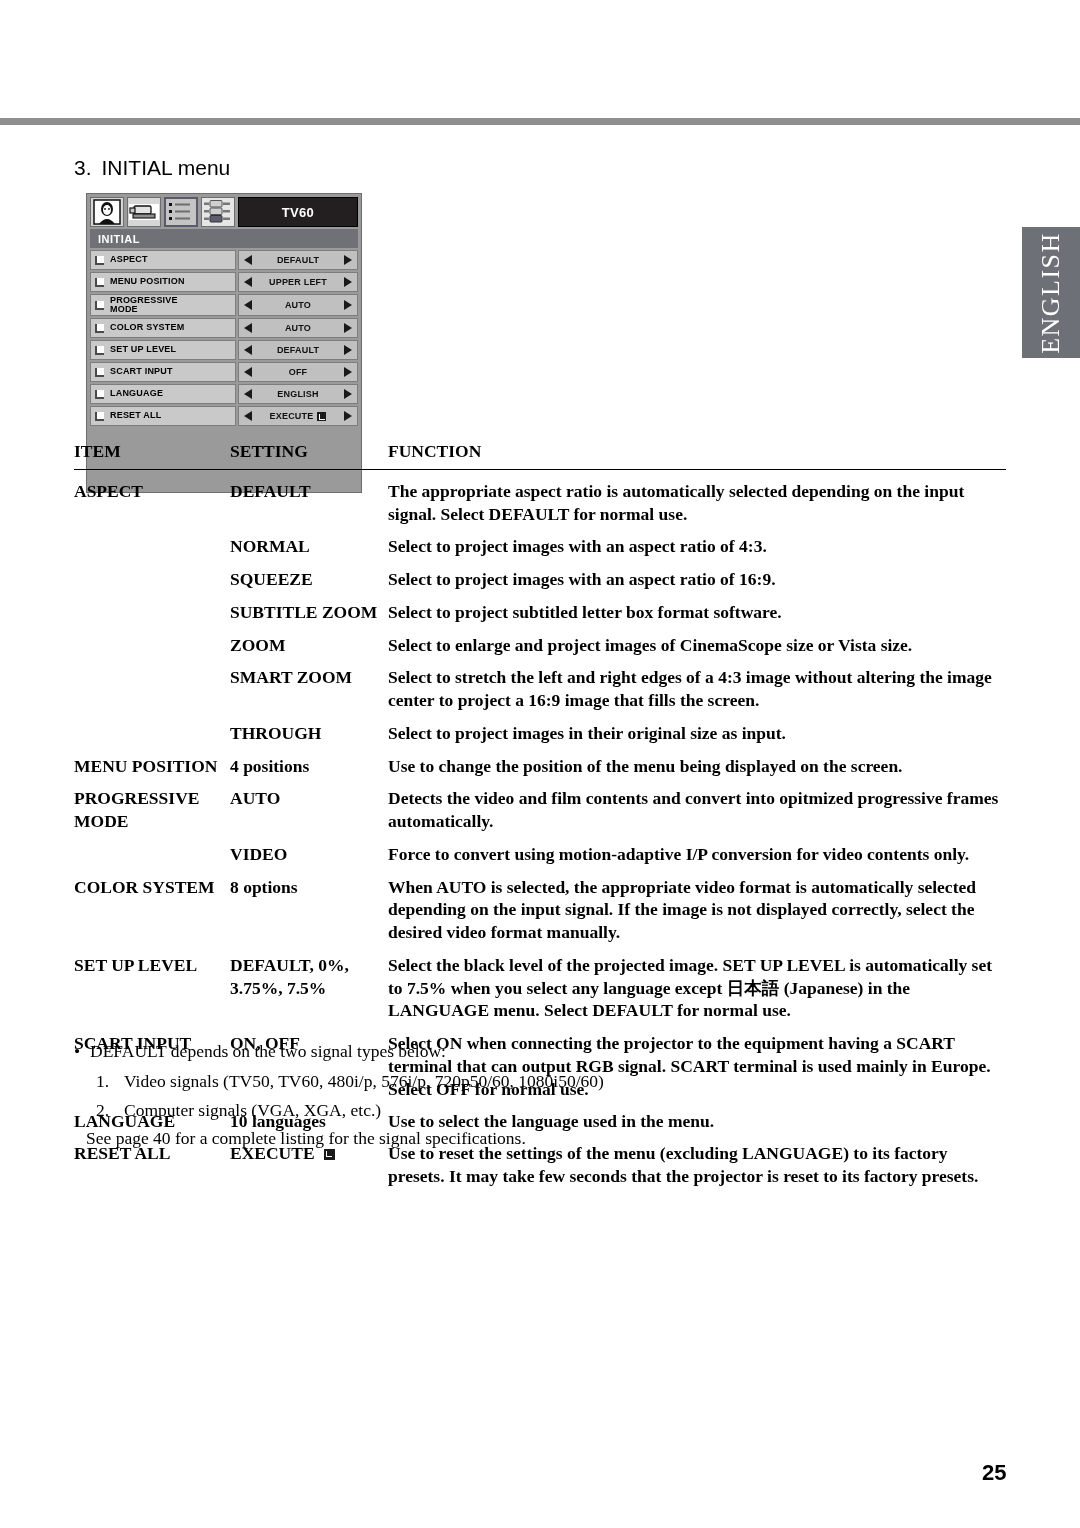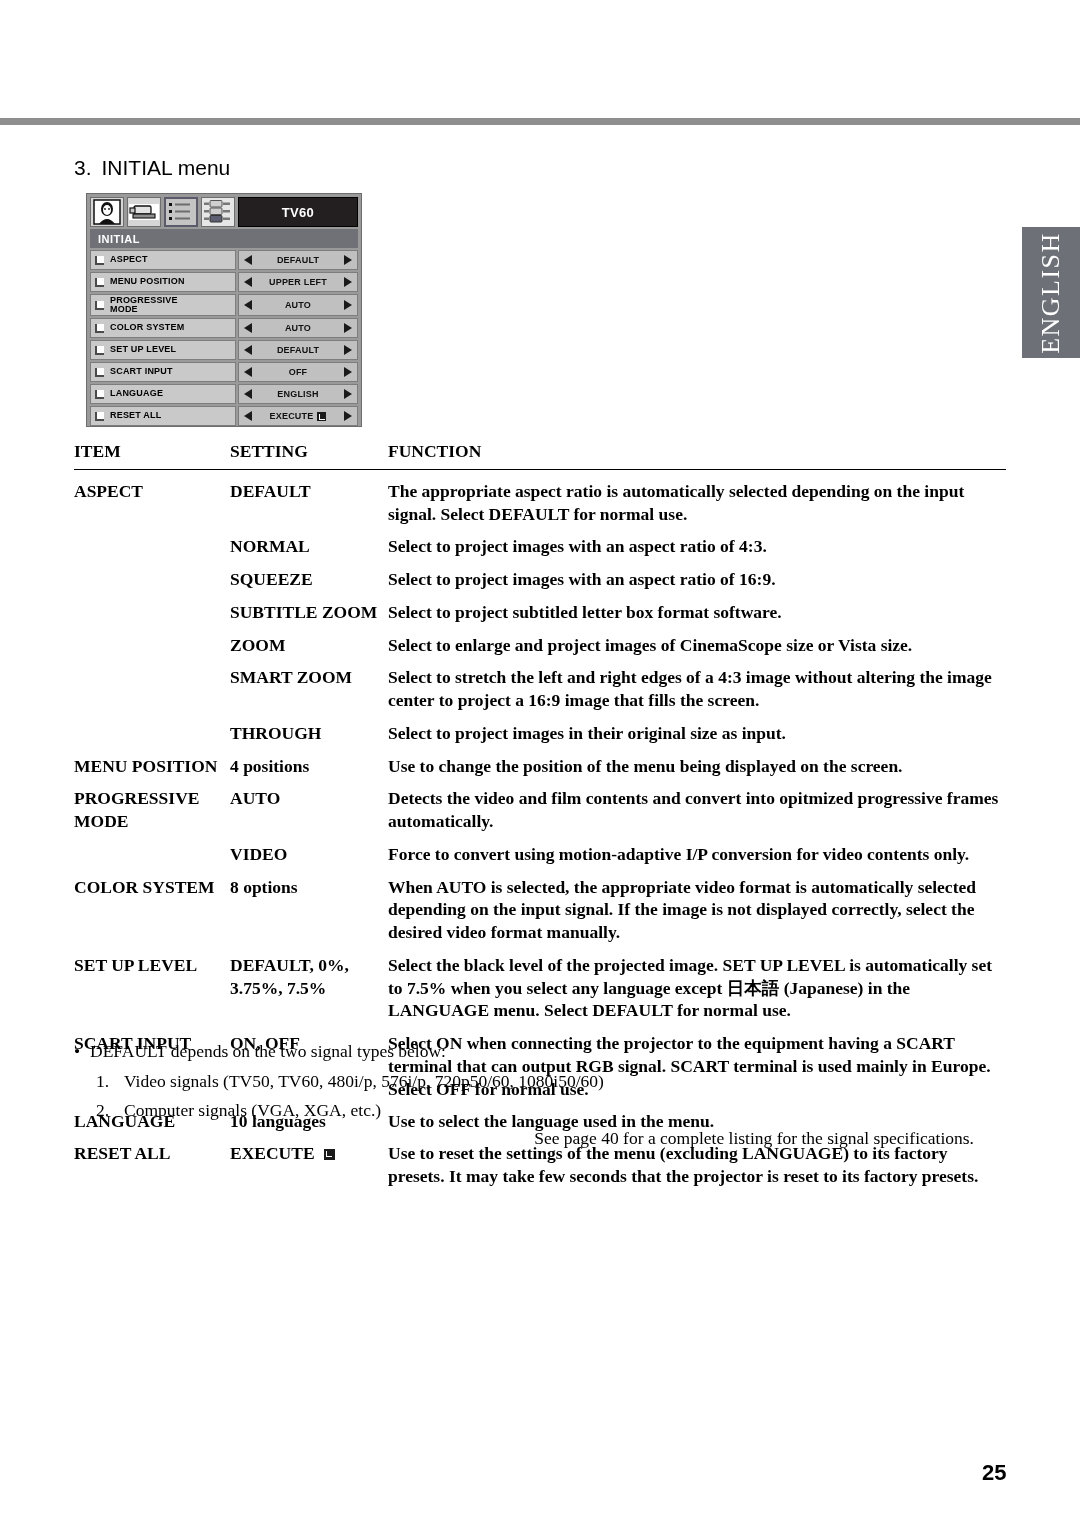--- a/index.html
+++ b/index.html
@@ -58,21 +58,21 @@
     color: #000000;
   }
   .section-heading .num { margin-right: 10px; }
 
   
   .osd {
     position: absolute;
     left: 86px;
     top: 193px;
     width: 276px;
-    height: 234px;
+    height: 300px;
     background: #9a9a9a;
     border: 1px solid #6d6d6d;
     box-sizing: border-box;
     font-family: "Liberation Sans", sans-serif;
   }
   .osd-top {
     display: flex;
     height: 35px;
     padding: 3px 3px 2px 3px;
     box-sizing: border-box;
@@ -237,21 +237,21 @@
     top: 1038px;
     width: 900px;
     font-size: 17.5px;
     line-height: 1.5;
   }
   .note-bullet { display: flex; }
   .note-bullet .mark { width: 16px; flex: none; }
   .note-list { margin-top: 4px; padding-left: 22px; }
   .note-list-item { display: flex; margin-bottom: 2px; }
   .note-list-item .n { width: 28px; flex: none; }
-  .note-tail { padding-left: 12px; text-align: right; }
+  .note-tail { padding-left: 12px; }
 
   
   .page-num {
     position: absolute;
     left: 982px;
     top: 1460px;
     font-family: "Liberation Sans", sans-serif;
     font-weight: bold;
     font-size: 22px;
   }

